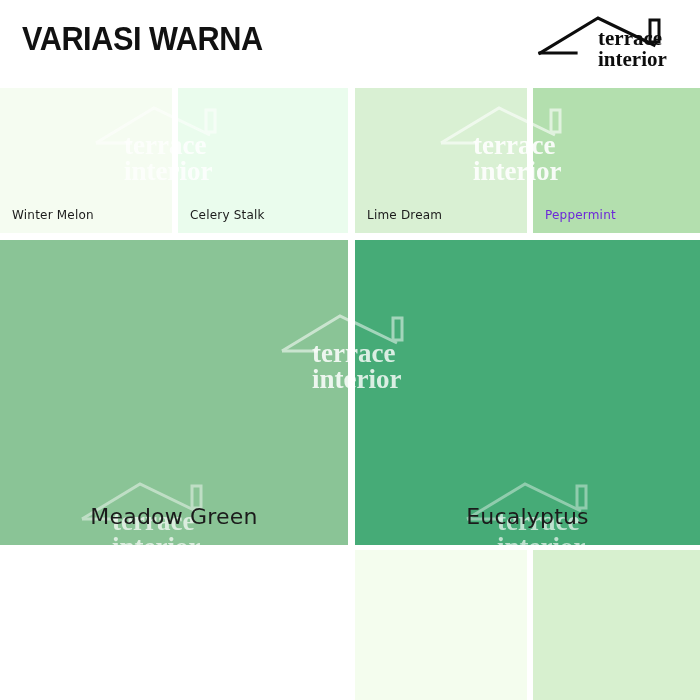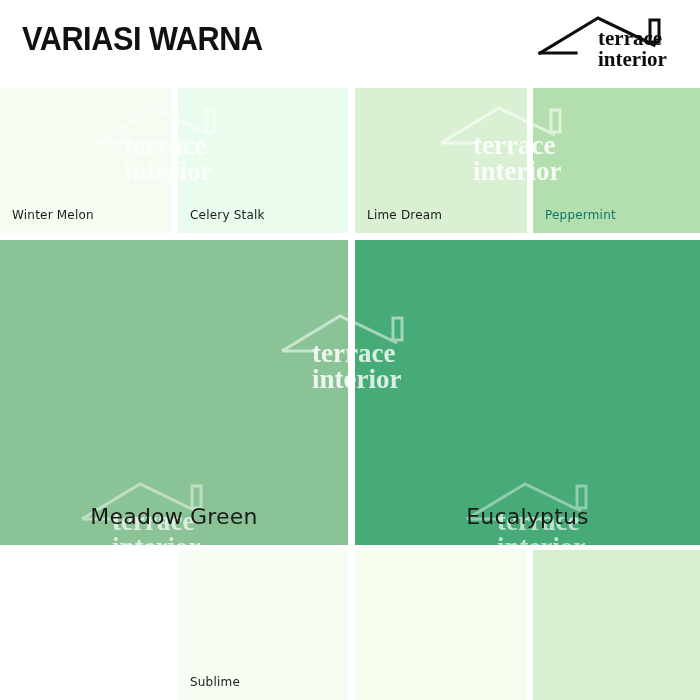--- a/index.html
+++ b/index.html
@@ -155,21 +155,21 @@
         <svg width="150" height="64" viewBox="0 0 150 64" xmlns="http://www.w3.org/2000/svg">
           <path d="M4 41 L62 6 L118 33" fill="none" stroke="#ffffff" stroke-width="3"></path>
           <path d="M4 41 L40 41" fill="none" stroke="#ffffff" stroke-width="3"></path>
           <rect x="114" y="8" width="9" height="22" fill="none" stroke="#ffffff" stroke-width="3"></rect>
         </svg>
       </div>
       <div class="wm-txt" style="left:-60px;top:44px;font-size:27px;color:#ffffff;opacity:0.9;">
         <div>terrace</div>
         <div>interior</div>
       </div>
-      <div class="label" style="color: #0f766e;">Peppermint</div>
+      <div class="label" style="color: #6d28d9;">Peppermint</div>
     </div>
 
     <div class="swatch big" id="s4" style="left: 0px; top: 240px; width: 348px; height: 305px; background: rgb(138, 196, 150);">
       <div class="wm" style="left:278px;top:70px;opacity:0.55;">
         <svg width="150" height="64" viewBox="0 0 150 64" xmlns="http://www.w3.org/2000/svg">
           <path d="M4 41 L62 6 L118 33" fill="none" stroke="#ffffff" stroke-width="3"></path>
           <path d="M4 41 L40 41" fill="none" stroke="#ffffff" stroke-width="3"></path>
           <rect x="114" y="8" width="9" height="22" fill="none" stroke="#ffffff" stroke-width="3"></rect>
         </svg>
       </div>
@@ -215,26 +215,20 @@
       </div>
       <div class="wm-txt" style="left:142px;top:268px;font-size:27px;color:#ffffff;opacity:0.65;">
         <div>terrace</div>
         <div>interior</div>
       </div>
 
       <div class="label" style="color: rgb(27, 27, 27);">Eucalyptus</div>
     </div>
 
 
-    <div class="swatch small" id="s7" style="left: 178px; top: 550px; width: 170px; height: 150px; background: rgb(247, 253, 242);">
-      <div class="wm-txt" style="left:-66px;top:-22px;font-size:27px;color:#ffffff;opacity:0.85;">
-        <div>interior</div>
-      </div>
-      <div class="label" style="color: rgb(27, 27, 27);">Sublime</div>
-    </div>
 
     <div class="swatch small" id="s8" style="left: 355px; top: 550px; width: 172px; height: 150px; background: rgb(244, 253, 238);">
       <div class="wm-txt" style="left:132px;top:-24px;font-size:27px;color:#ffffff;opacity:0.85;">
         <div>interior</div>
       </div>
     </div>
 
     <div class="swatch small" id="s9" style="left: 533px; top: 550px; width: 167px; height: 150px; background: rgb(215, 240, 207);">
       <div class="wm-txt" style="left:-46px;top:-24px;font-size:27px;color:#ffffff;opacity:0.85;">
         <div>interior</div>

